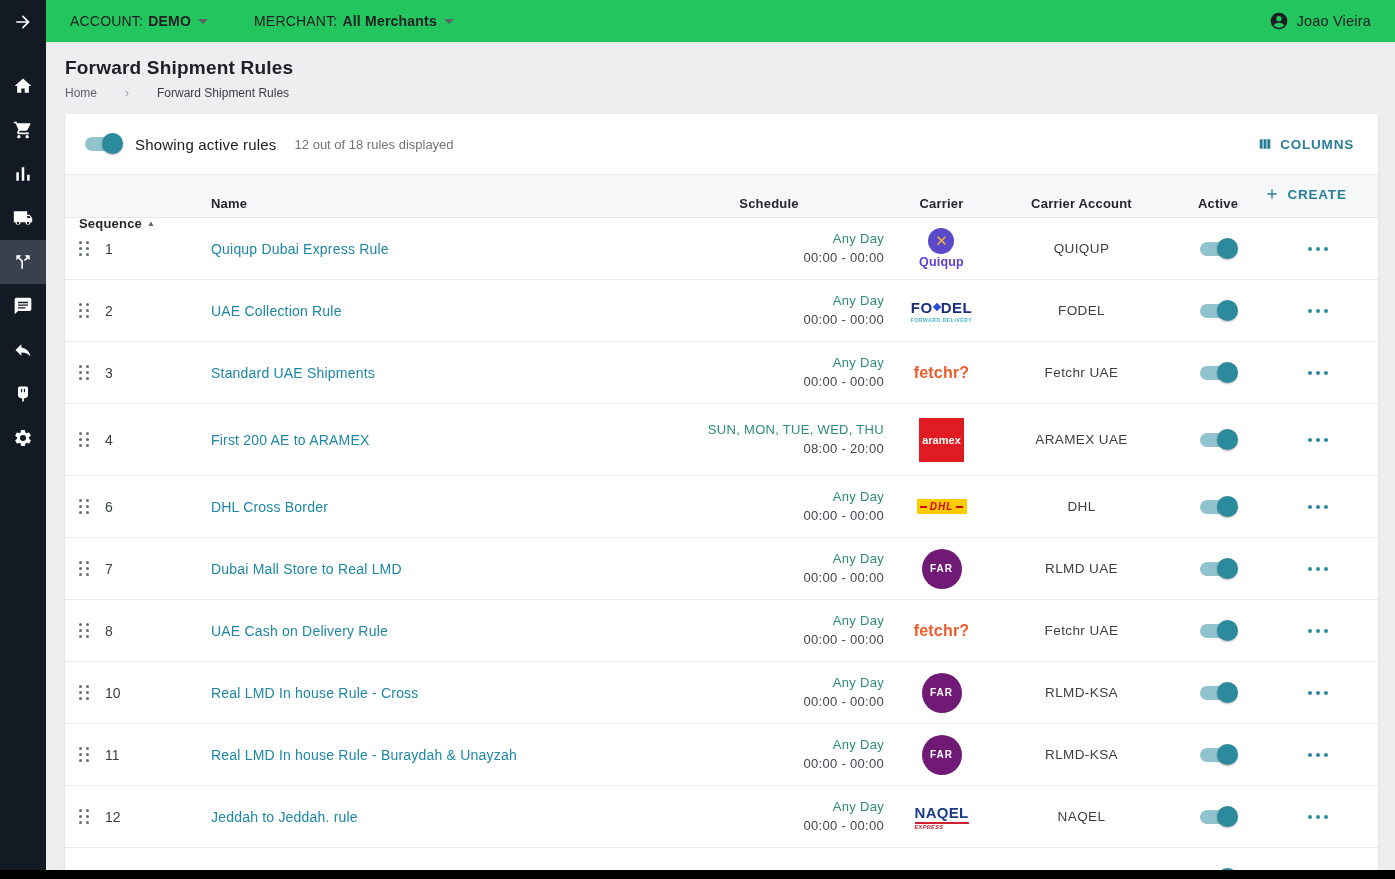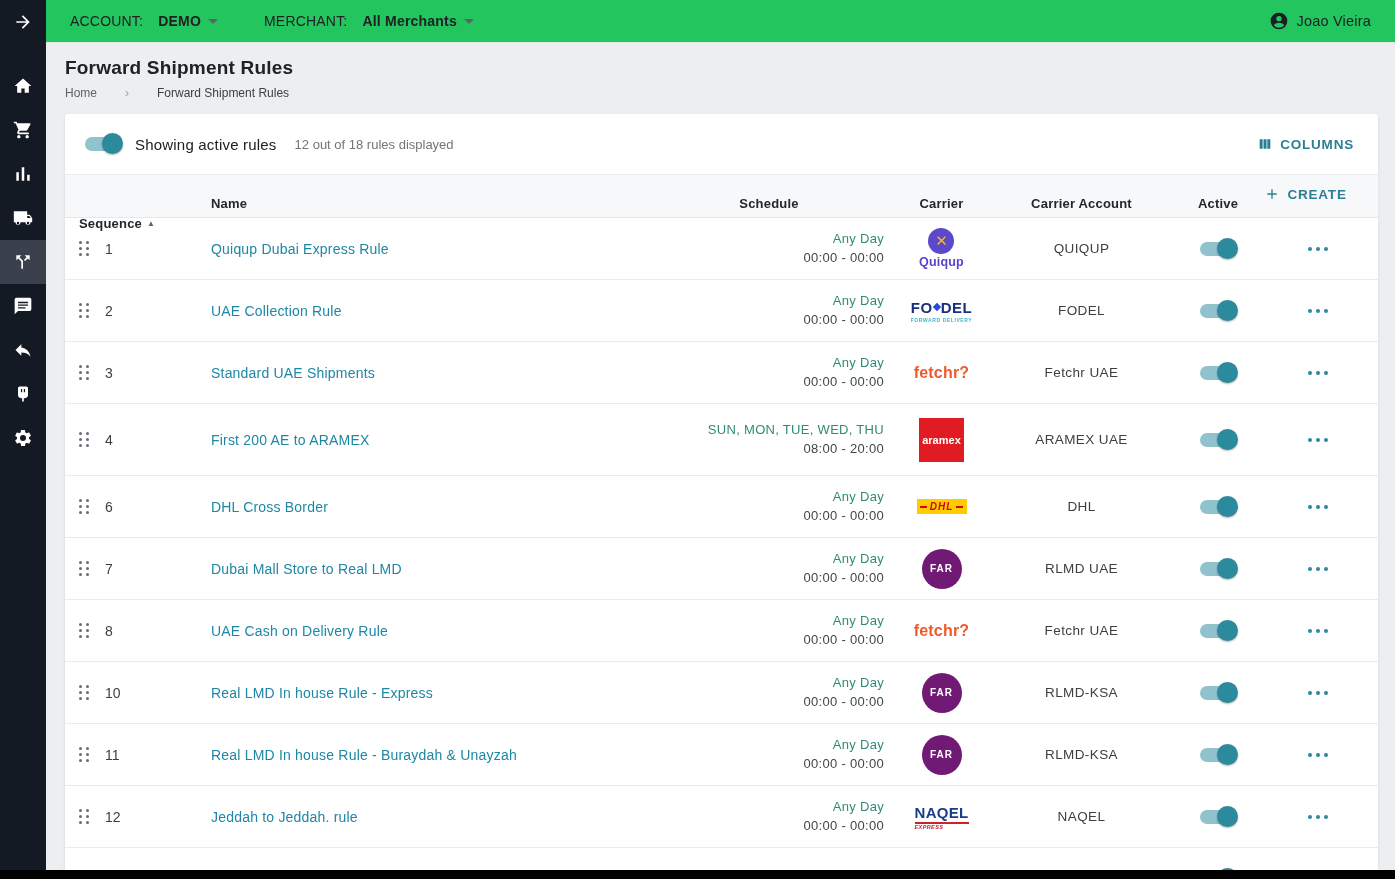--- a/index.html
+++ b/index.html
@@ -17,21 +17,21 @@
   .sb-item svg, .sb-top svg { width:20px; height:20px; fill:#ffffff; }
   .sb-nav { margin-top:20px; }
 
   
   .main { position:absolute; left:46px; top:0; right:0; bottom:0; }
 
   .topbar { height:43px; background:#22c55e; border-bottom:1px solid #e2e4e7;
     display:flex; align-items:center; padding:0 24px; font-size:14px; color:#202124; }
   .tb-group { display:flex; align-items:center; margin-right:46px; cursor:pointer; letter-spacing:.2px; }
   .tb-label { color:#202124; }
-  .tb-value { font-weight:700; margin-left:15px; }
+  .tb-value { font-weight:700; margin-left:5px; }
   .caret { width:0; height:0; border-left:5px solid transparent; border-right:5px solid transparent;
     border-top:5px solid #5f6368; margin-left:7px; }
   .tb-right { margin-left:auto; display:flex; align-items:center; cursor:pointer; }
   .tb-right svg { width:20px; height:20px; fill:#1b1f24; margin-right:8px; }
   .user-name { font-size:14.5px; color:#1b1f24; letter-spacing:.2px; }
 
   .page-head { padding:14px 24px 10px 19px; }
   .page-title { font-size:19px; font-weight:700; color:#202124; letter-spacing:.2px; }
   .breadcrumb { margin-top:7px; font-size:12px; color:#5f6368; display:flex; align-items:flex-end;gap:21px; }
   .bc-sep { margin:0 7px; color:#9aa0a6; }
@@ -509,21 +509,21 @@
       <span class="dots6">
                 <i></i>
                 <i></i>
                 <i></i>
                 <i></i>
                 <i></i>
                 <i></i>
               </span>
     </div>
     <div class="cell-seq">10</div>
-    <div class="cell-name">Real LMD In house Rule - Express</div>
+    <div class="cell-name">Real LMD In house Rule - Cross</div>
     <div class="cell-sched">
       <div class="sched-days">Any Day</div>
       <div class="sched-time">00:00 - 00:00</div>
     </div>
     <div class="cell-carrier">
               <div class="logo logo-far">
                 <span class="circ">FAR</span>
               </div>
             </div>
     <div class="cell-account">RLMD-KSA</div>

